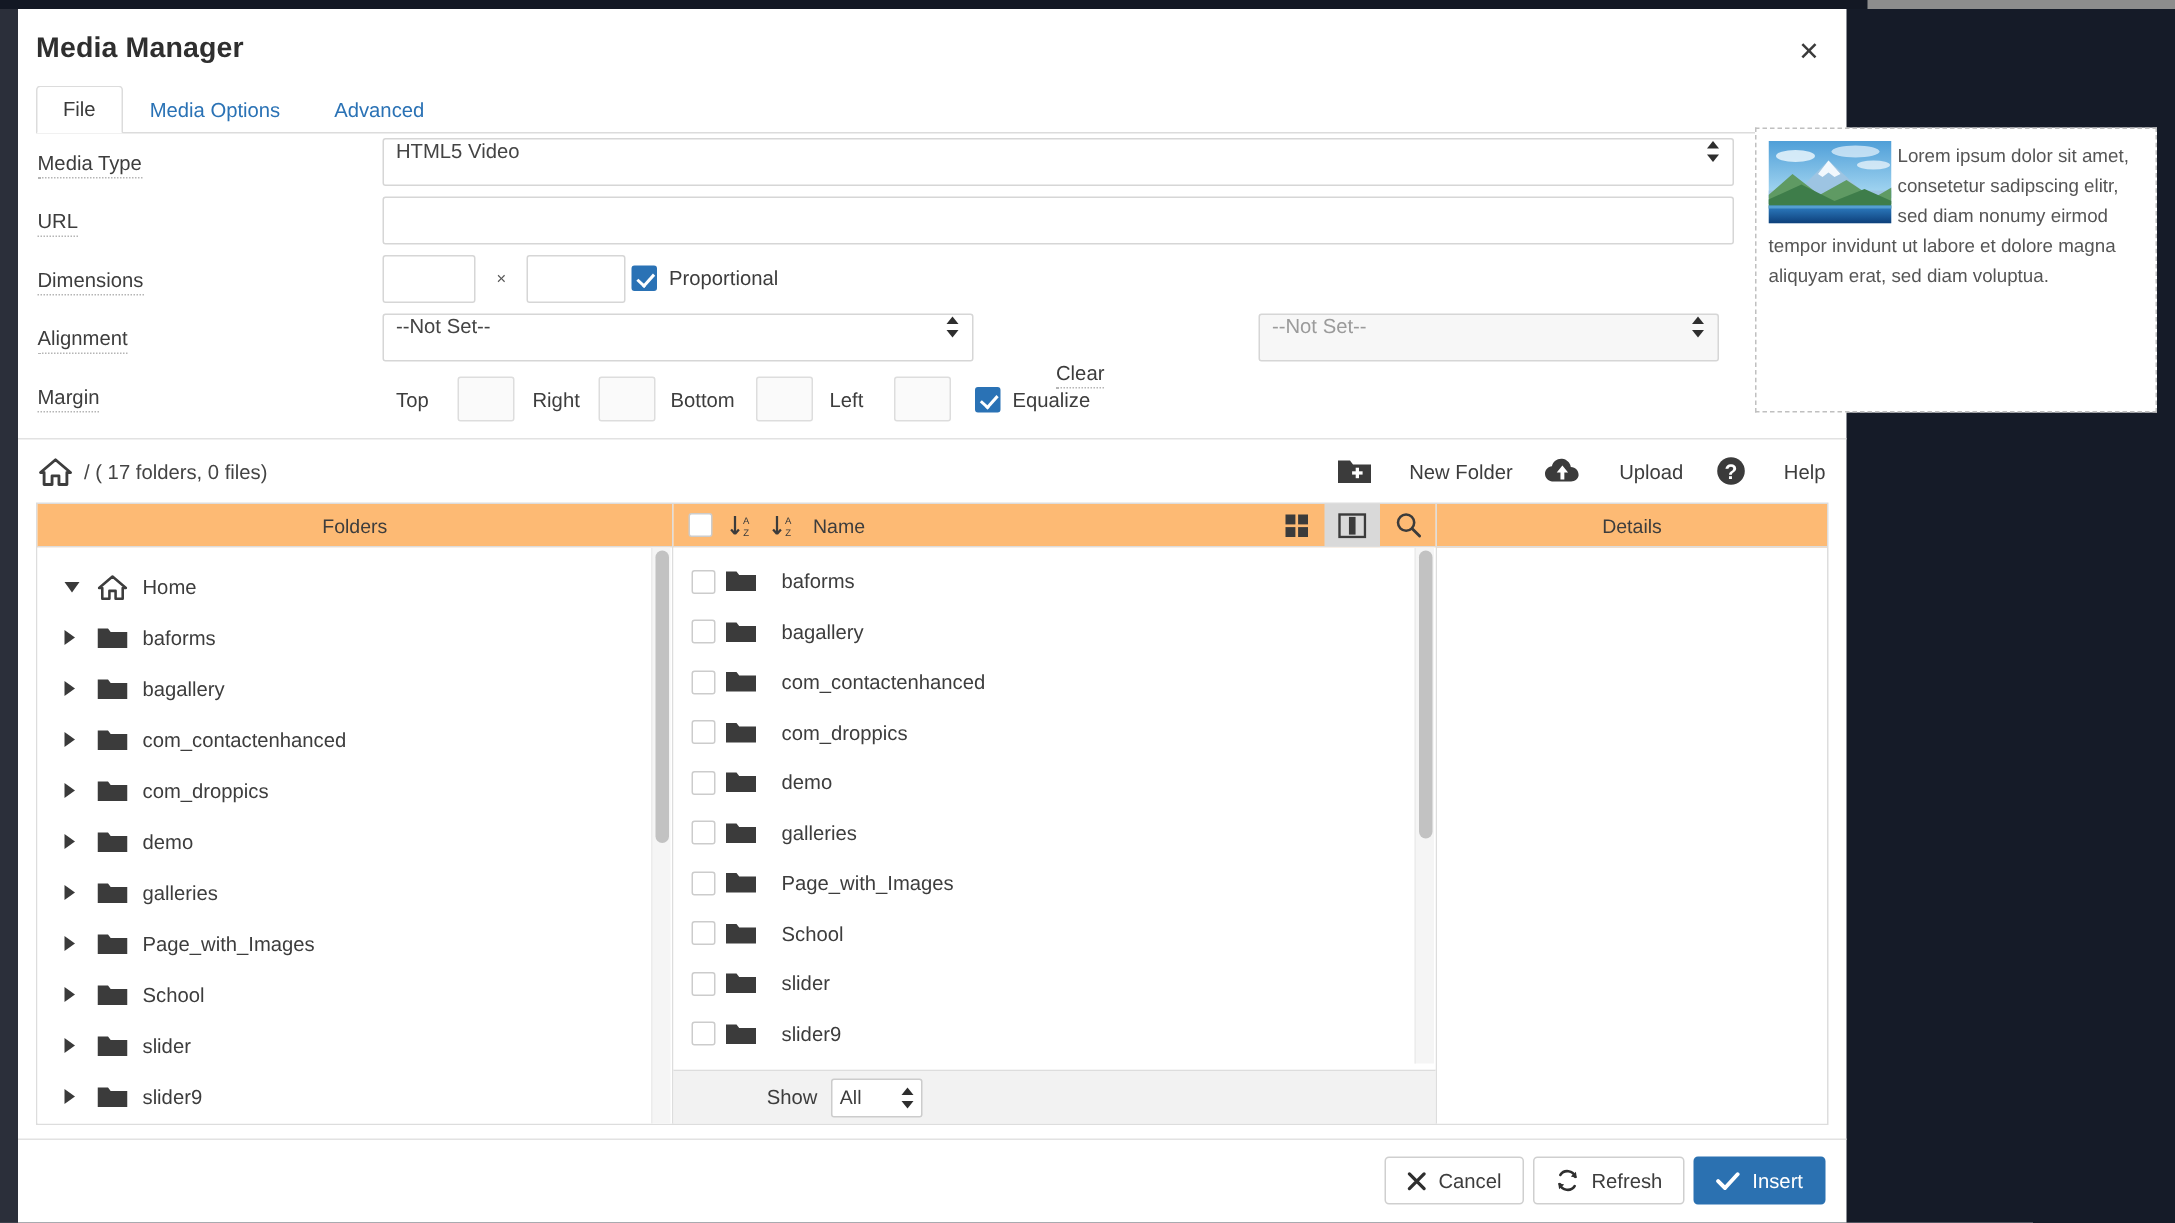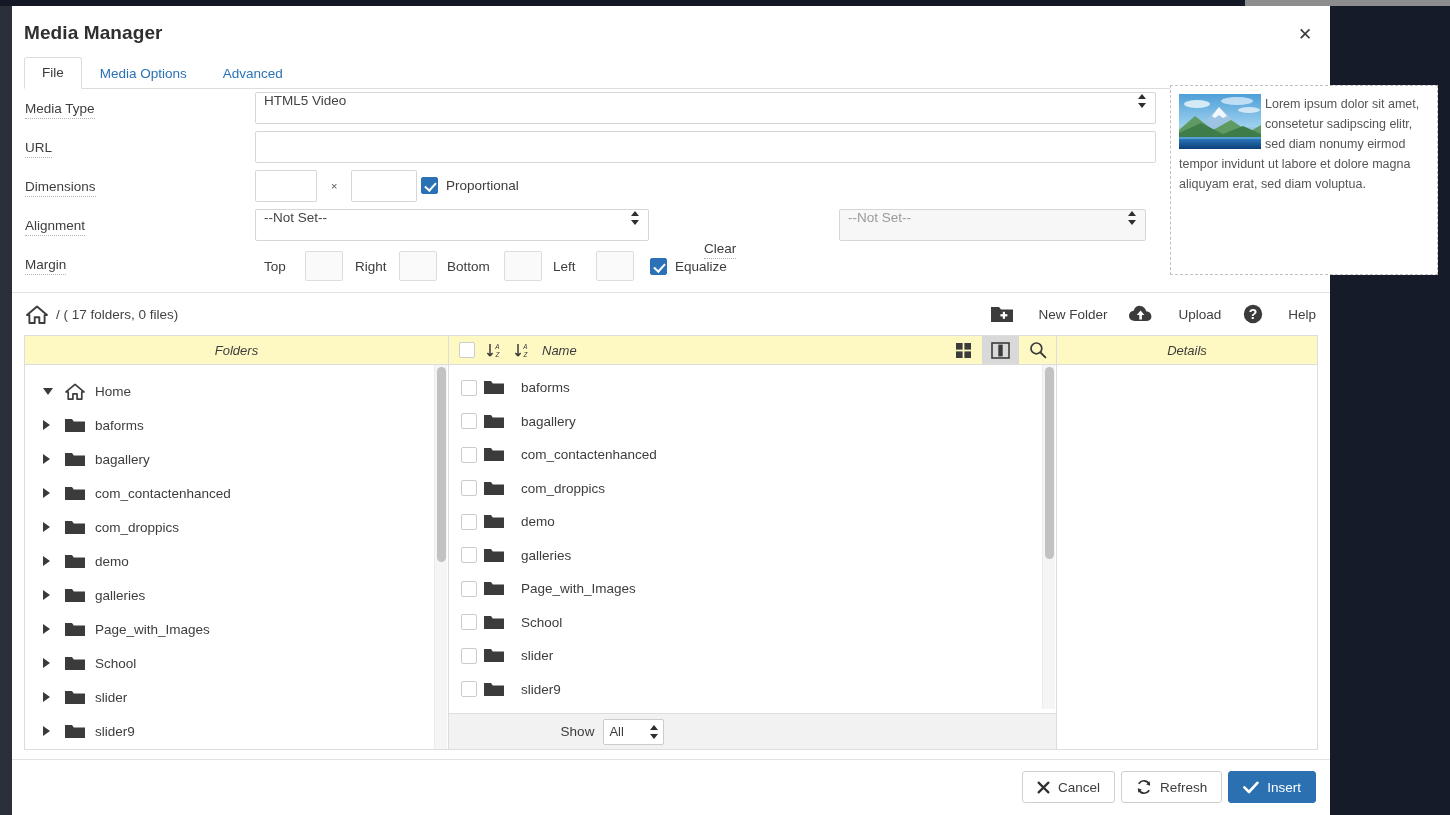--- a/index.html
+++ b/index.html
@@ -38,21 +38,21 @@
     left: 1245px; top: 0;
     width: 205px; height: 6px;
     background: #8d8d8d;
   }
 
   
   .modal {
     position: absolute;
     left: 12px;
     top: 6px;
-    width: 1318px;
+    width: 1219px;
     height: 809px;
     background: #ffffff;
     display: flex;
     flex-direction: column;
   }
 
   
   .modal-header {
     position: relative;
     height: 52px;
@@ -355,29 +355,28 @@
   .panel-details {
     width: 260px;
     flex: none;
     display: flex;
     flex-direction: column;
   }
 
   .panel-head {
     height: 29px;
     flex: none;
-    background: #fef9c3;
+    background: #fdba74;
     border-bottom: 1px solid #dddddd;
     display: flex;
     align-items: center;
     justify-content: center;
     font-size: 13px;
     color: #3d3d3d;
     position: relative;
-    font-style: italic;
   }
 
   .files-head {
     justify-content: flex-start;
     padding-left: 10px;
     gap: 11px;
   }
   .files-head-right {
     position: absolute;
     right: 0;

